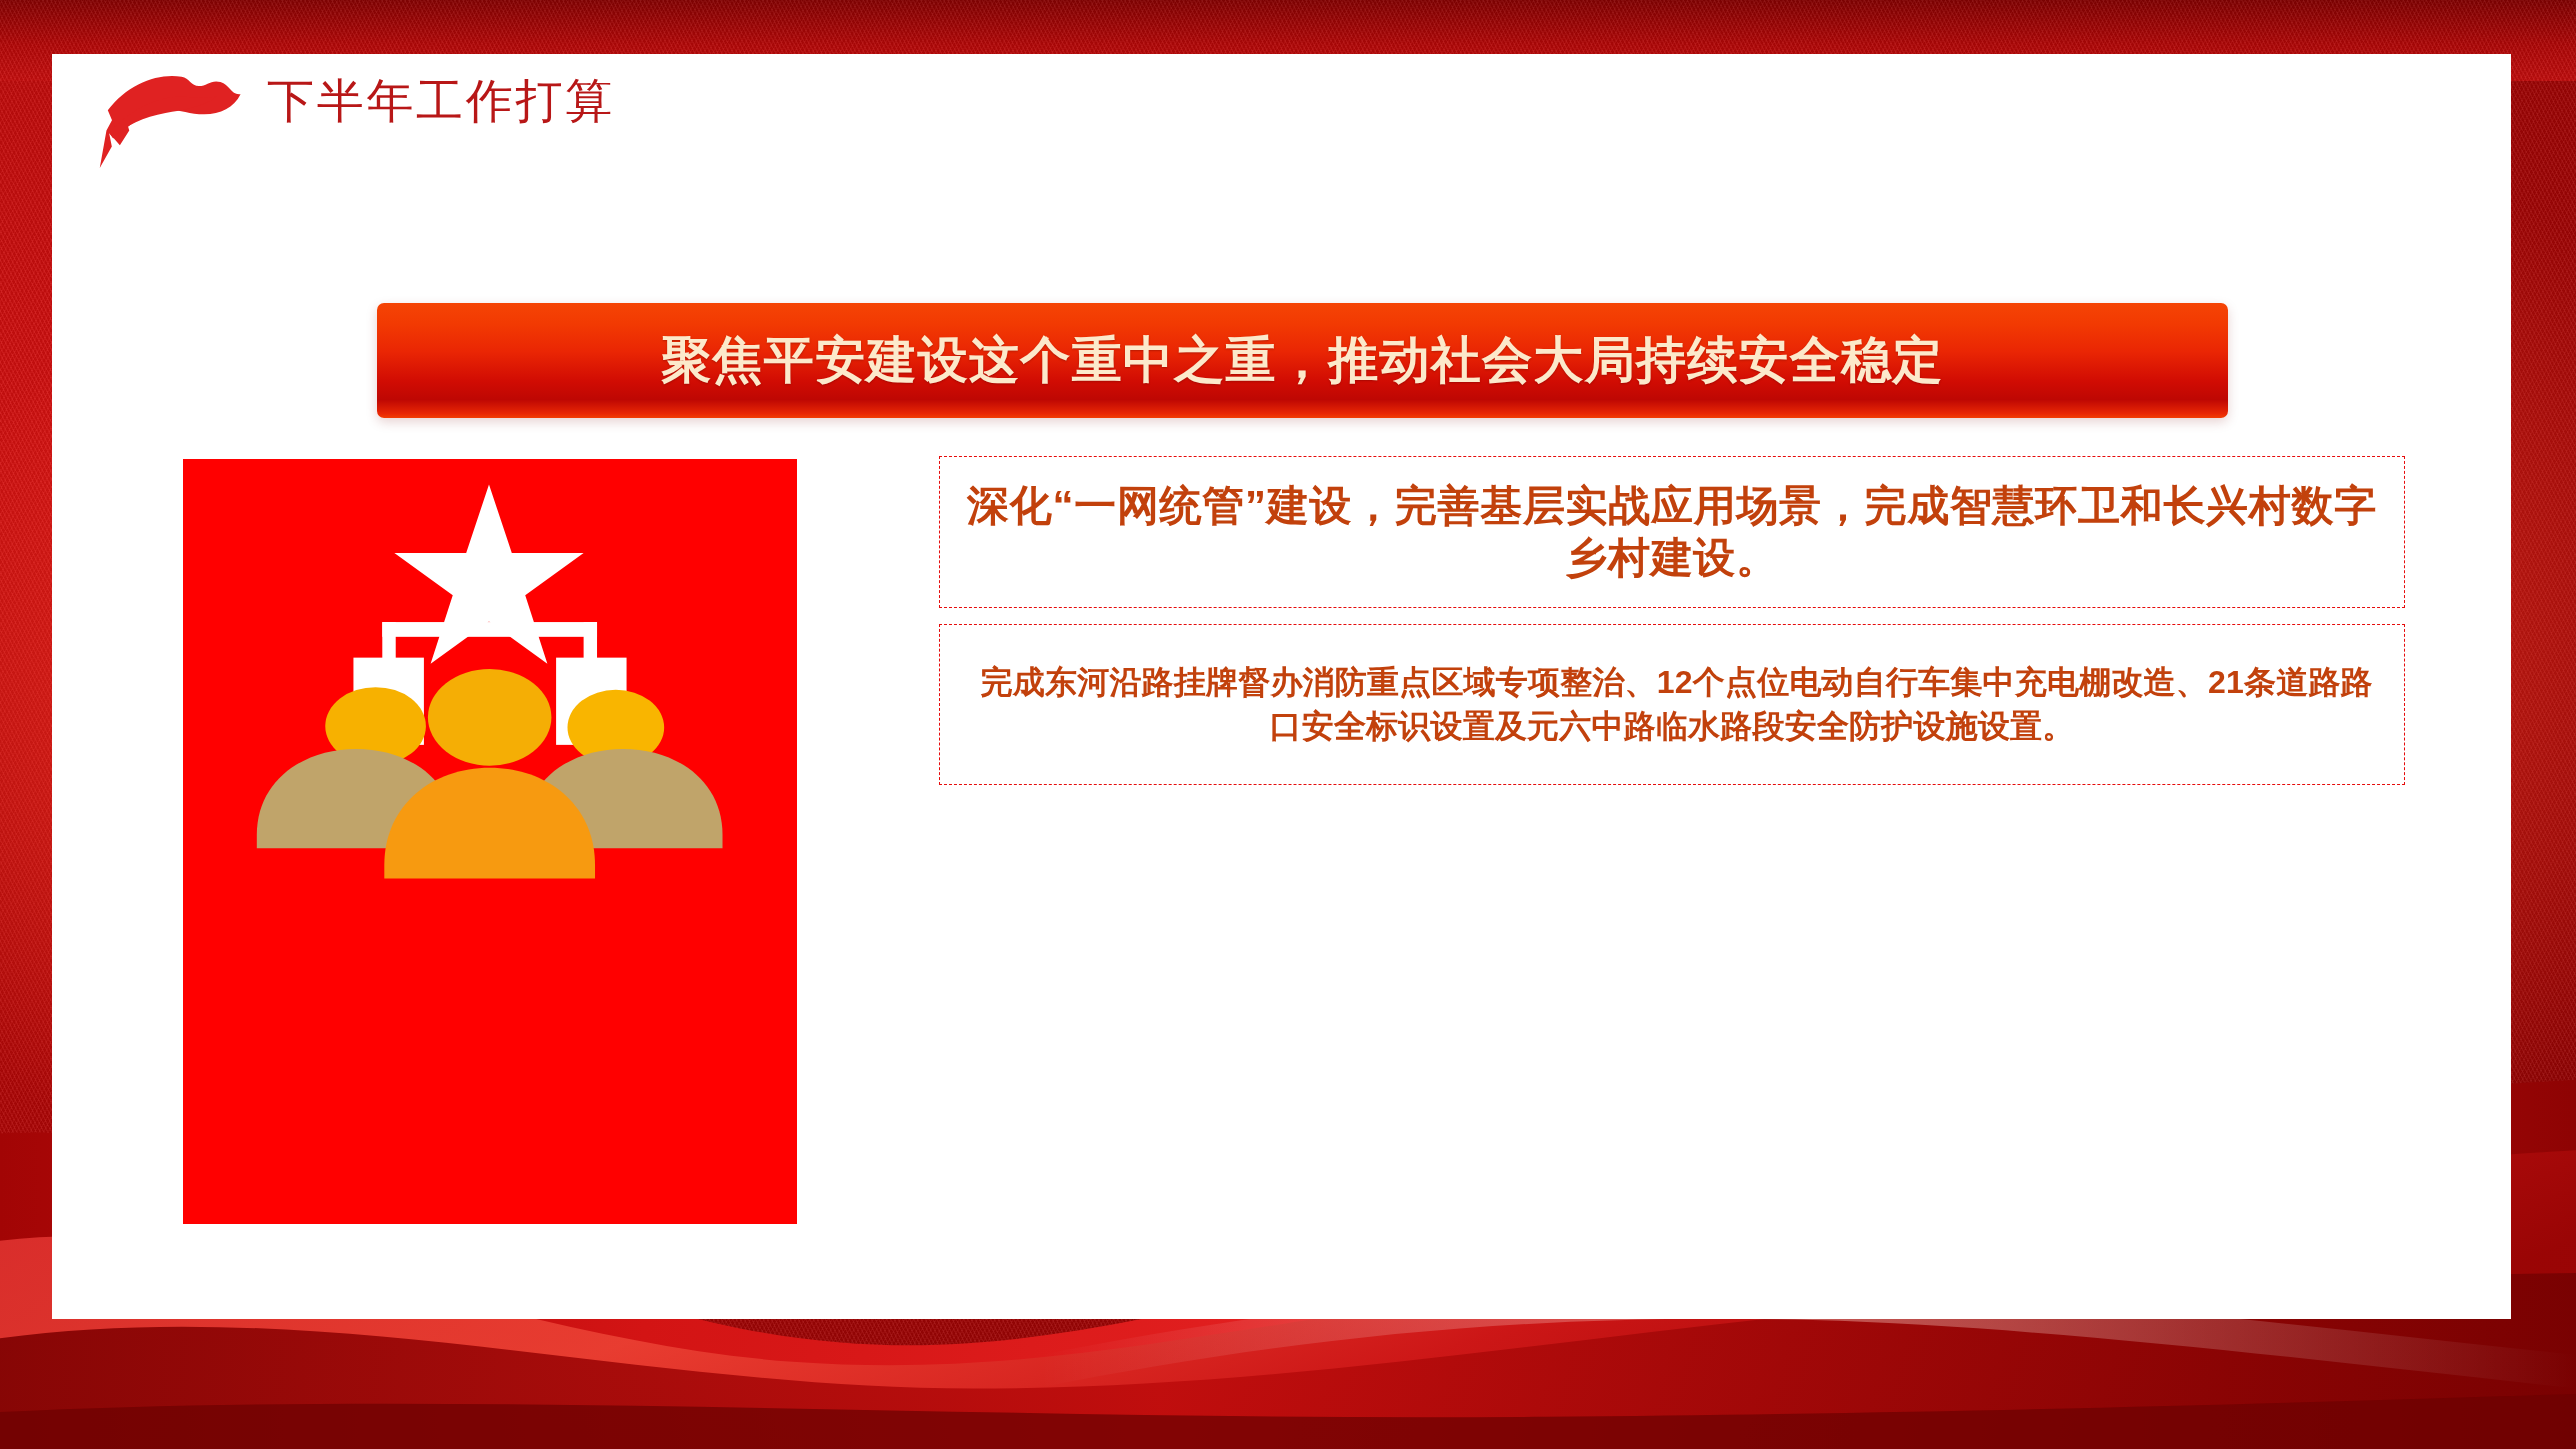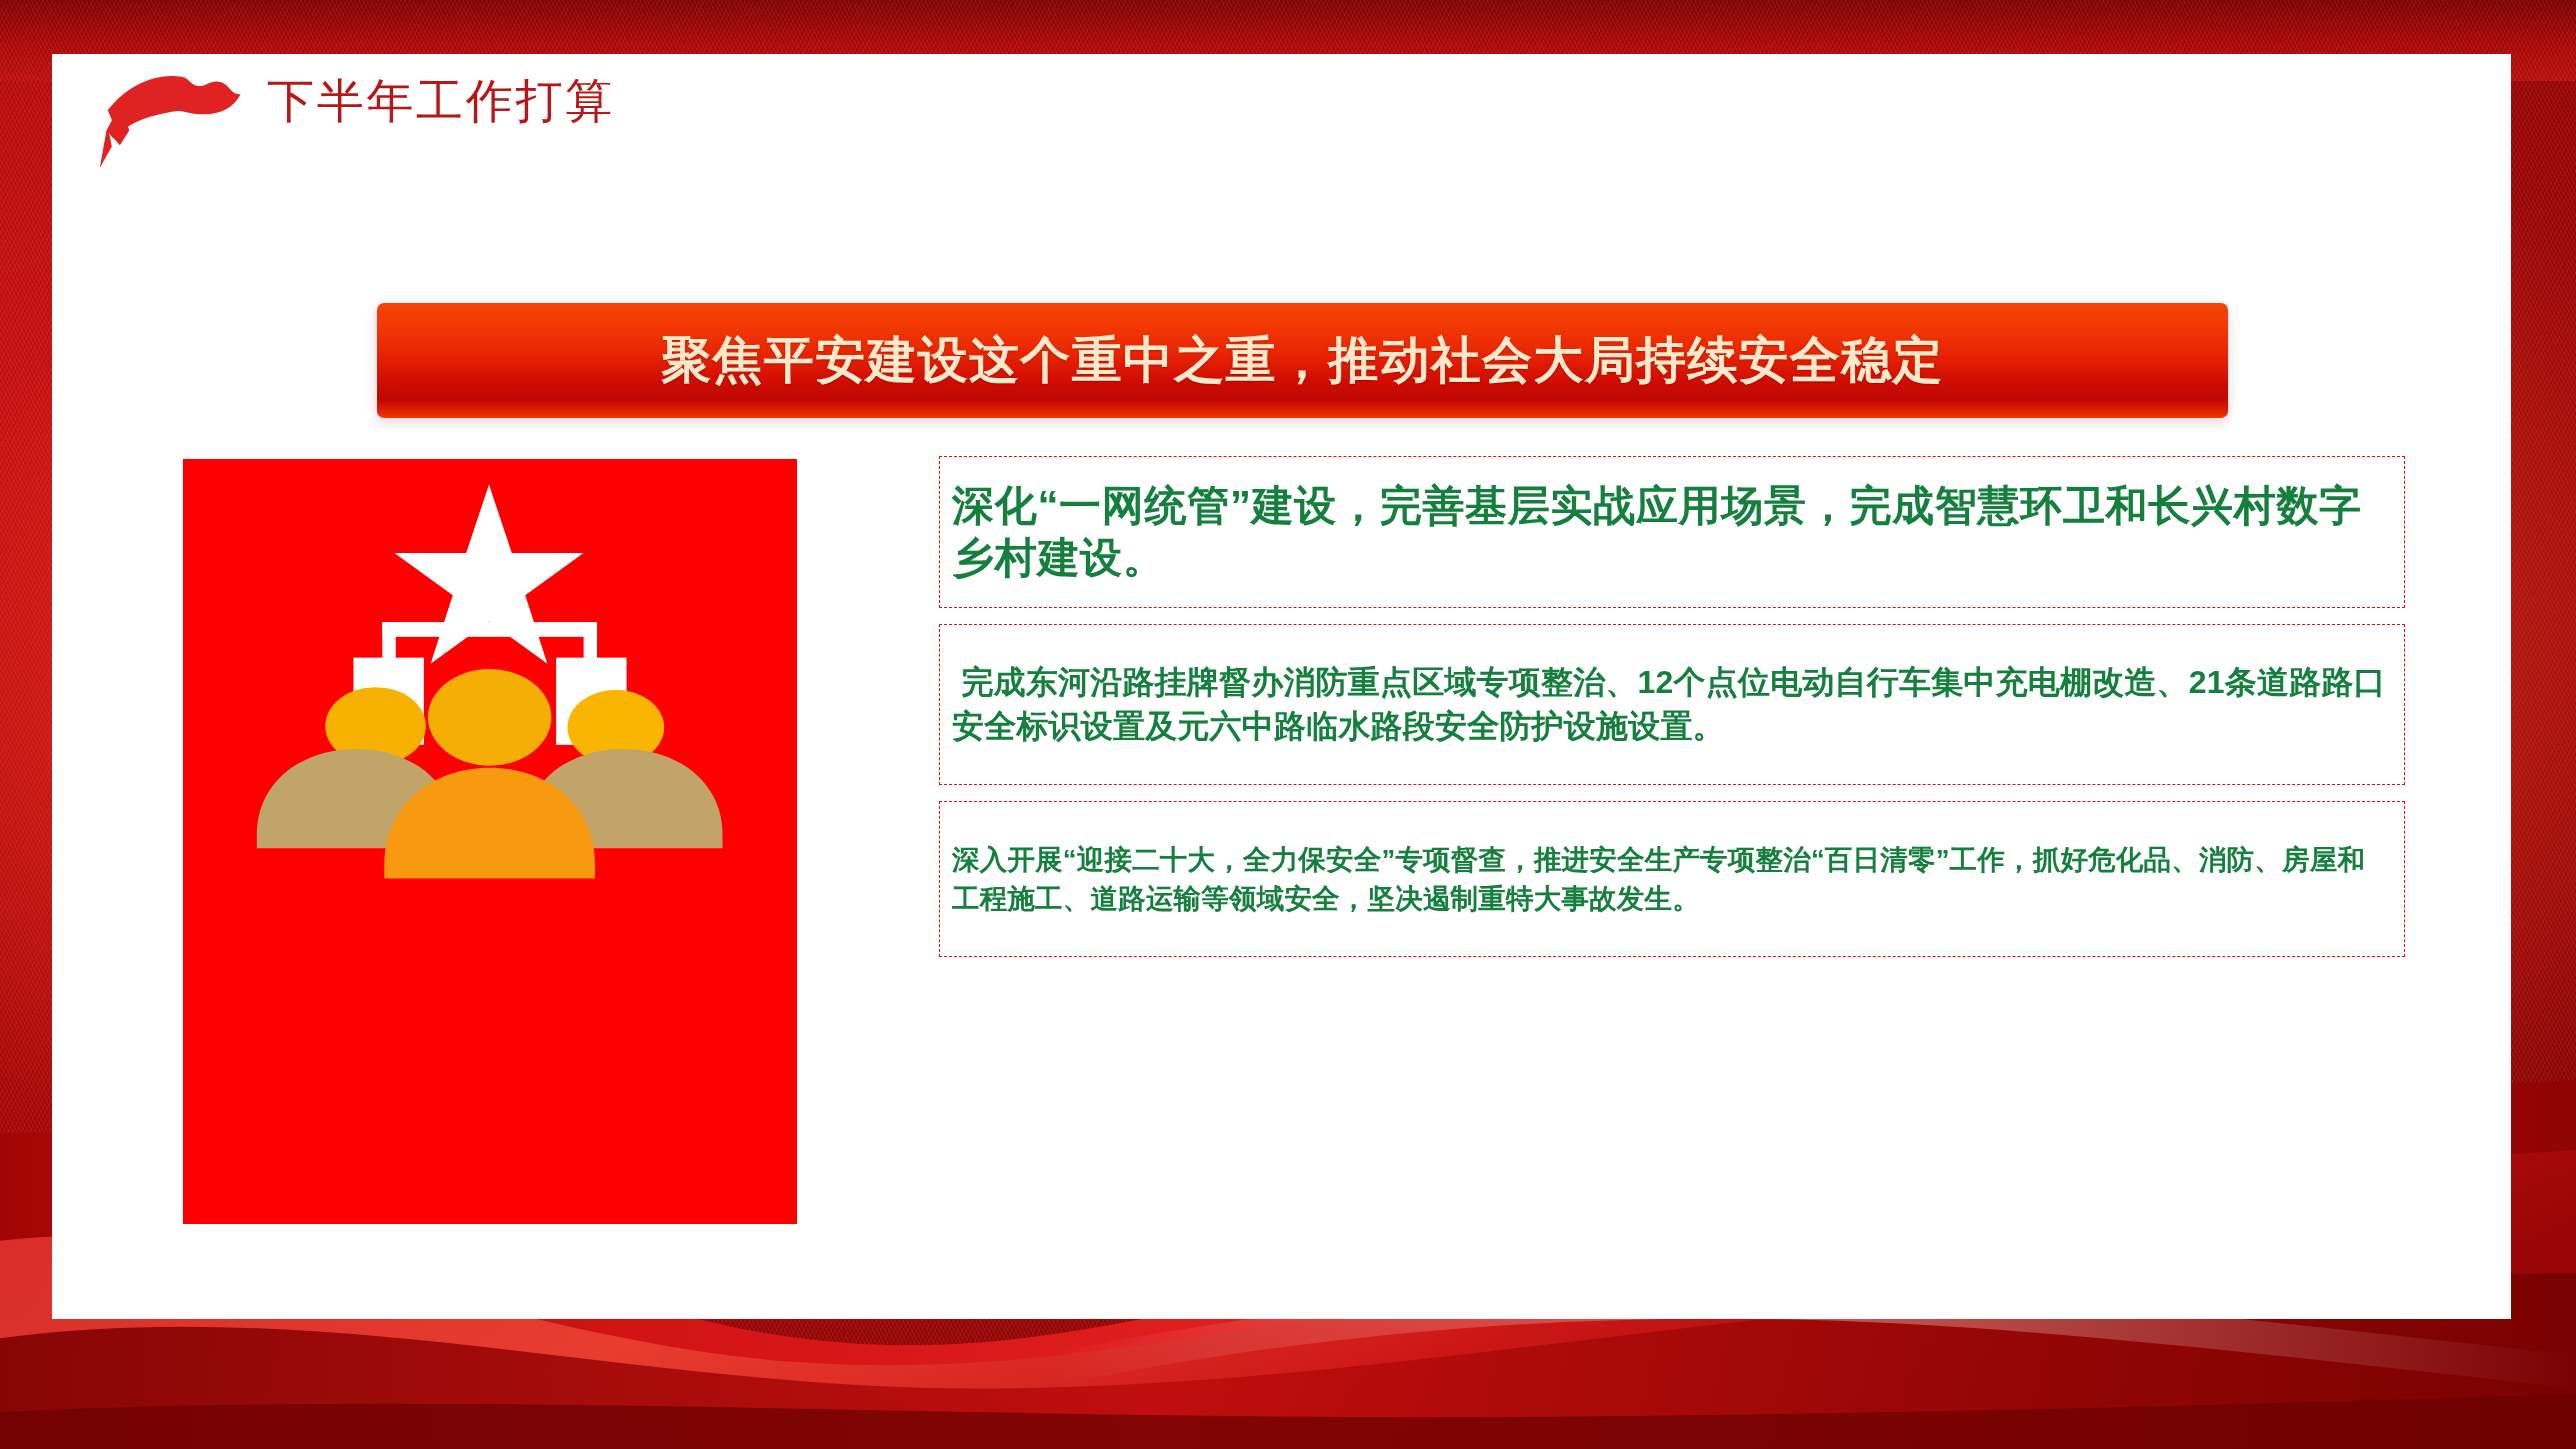--- a/index.html
+++ b/index.html
@@ -57,22 +57,22 @@
 
   
   .picture{position:absolute;left:131px;top:405px;width:614px;height:765px;background:#FF0000;
            overflow:hidden;}
   .picture svg{position:absolute;left:0;top:0;width:100%;height:100%;}
 
   
   .content{position:absolute;left:887px;top:402px;width:1466px;}
   .tbox{border:1.3px dashed #E60C0C;box-sizing:border-box;display:flex;align-items:center;
         padding:0 12px;margin-bottom:16px;background:#FFFFFF;}
-  .tbox p{margin:0;color:#15803d;font-weight:bold;
-          font-family:"Liberation Sans","DejaVu Sans",sans-serif;}
+  .tbox p{margin:8px;color:#c2410c;font-weight:bold;
+          font-family:"Liberation Sans","DejaVu Sans",sans-serif;text-align:center;}
   .b1{height:152px;} .b1 p{font-size:42px;line-height:1.24;letter-spacing:0.7px;}
   .b2{height:132px;} .b2 p{font-size:31px;line-height:1.34;letter-spacing:0.3px;}
   .b3{height:161px;} .b3 p{font-size:32px;line-height:1.36;letter-spacing:0.2px;text-indent:9.4px;}
   .b4{height:156px;} .b4 p{font-size:27.5px;line-height:1.42;letter-spacing:0.2px;}
   .b5{height:150px;} .b5 p{font-size:38px;line-height:1.3;letter-spacing:0.7px;padding-left:9.4px;}
 </style>
 </head>
 <body>
 
 <div id="bg">
@@ -156,19 +156,16 @@
     </svg>
   </div>
 
   <div class="content">
     <div class="tbox b1">
       <p>深化“一网统管”建设，完善基层实战应用场景，完成智慧环卫和长兴村数字乡村建设。</p>
     </div>
     <div class="tbox b3">
       <p>完成东河沿路挂牌督办消防重点区域专项整治、12个点位电动自行车集中充电棚改造、21条道路路口安全标识设置及元六中路临水路段安全防护设施设置。</p>
     </div>
-    <div class="tbox b4">
-      <p>深入开展“迎接二十大，全力保安全”专项督查，推进安全生产专项整治“百日清零”工作，抓好危化品、消防、房屋和工程施工、道路运输等领域安全，坚决遏制重特大事故发生。</p>
-    </div>
   </div>
 
 </div>
 
 
 </body></html>

